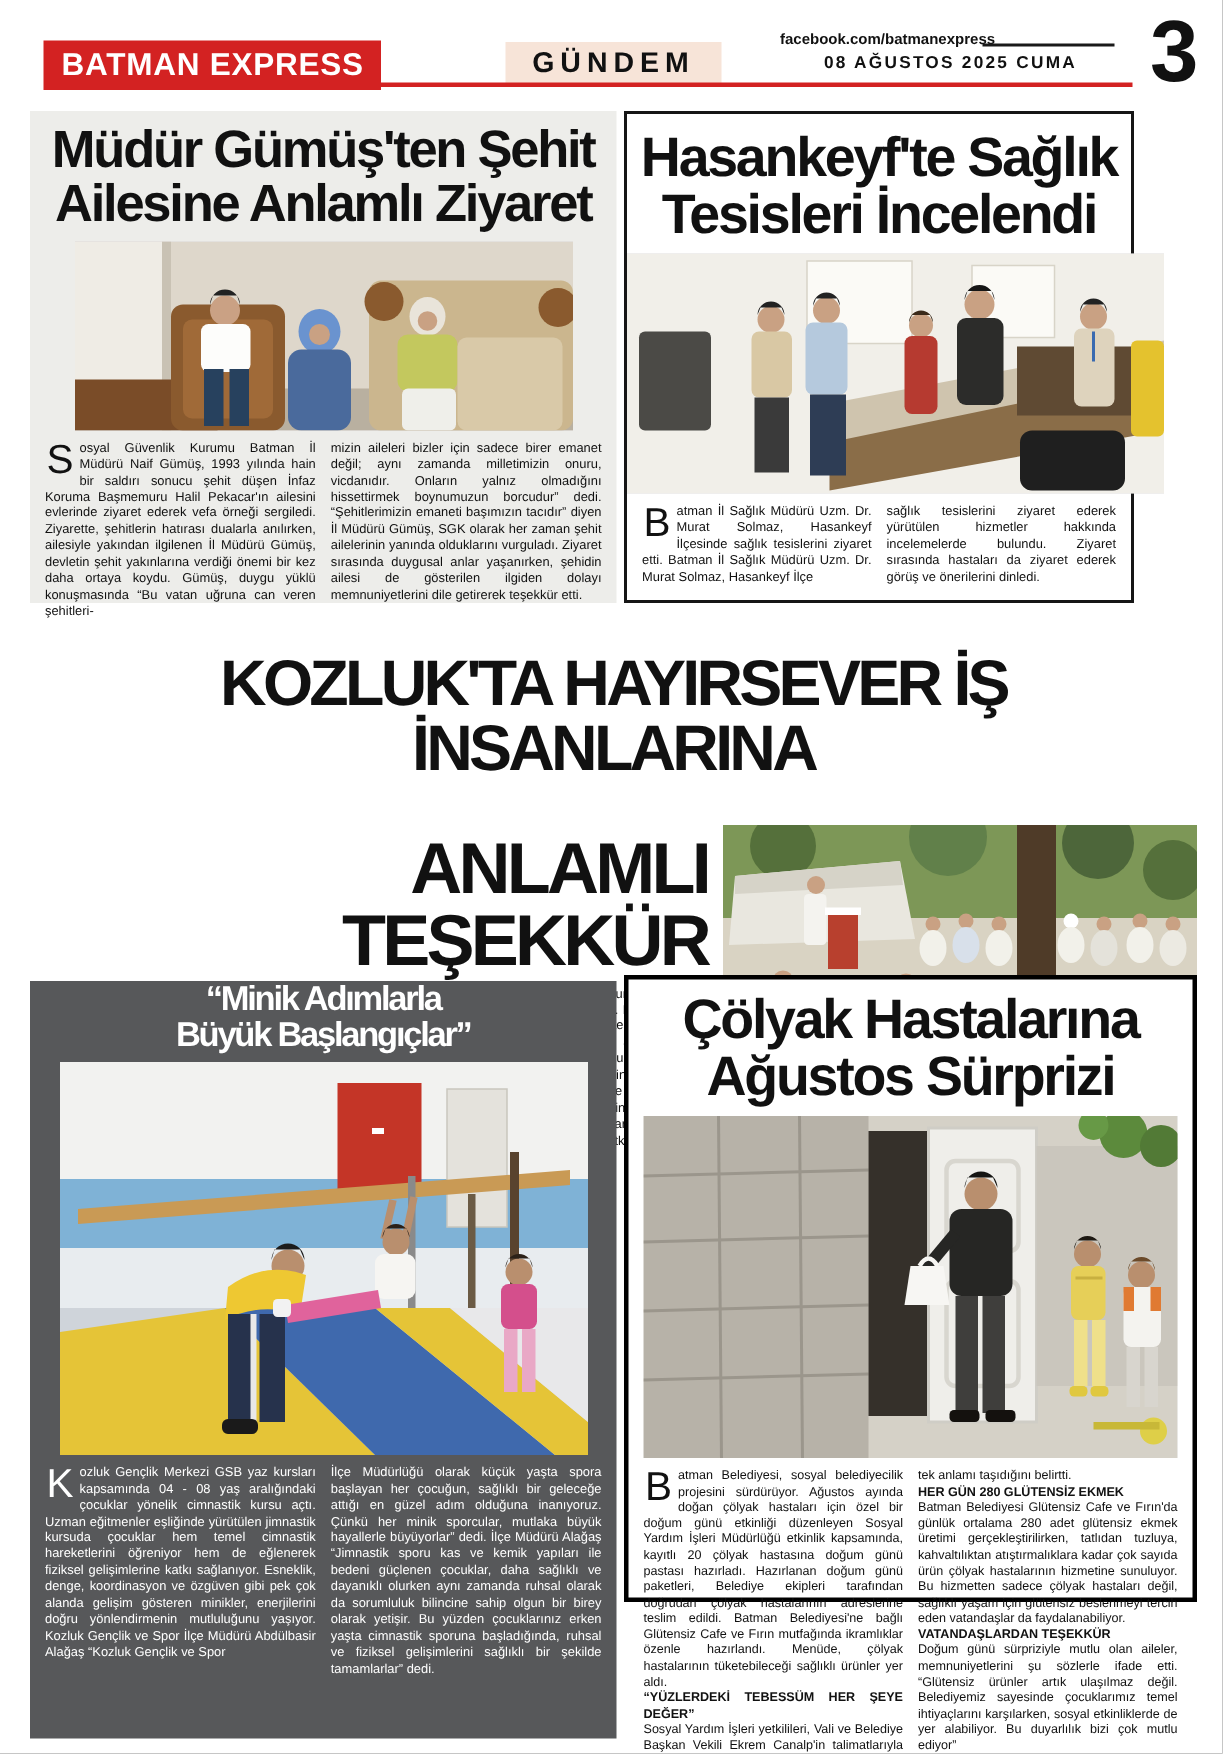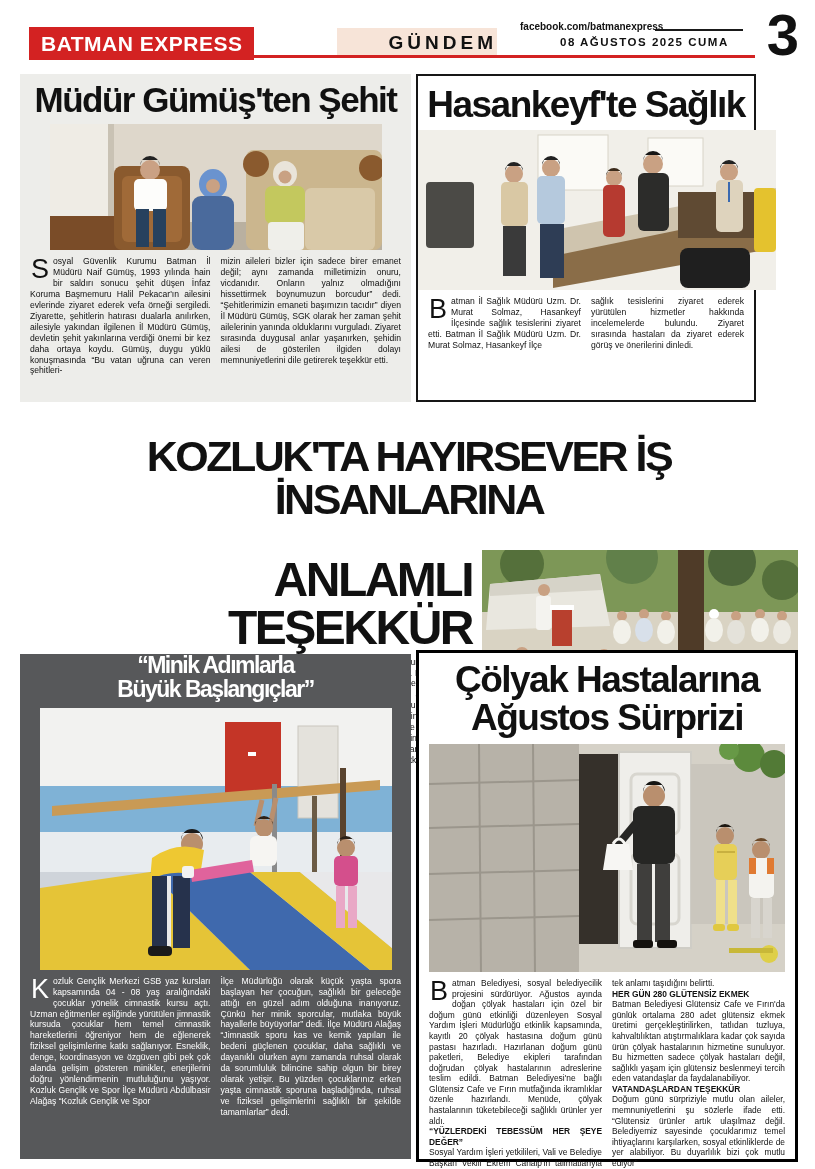--- a/index.html
+++ b/index.html
@@ -4,36 +4,36 @@
 <style>
   html,body { margin:0; padding:0; background:#9a9a9a; }
   .page { width:815px; height:1169px; background:#fff; position:relative; margin:0 auto;
           font-family:"Liberation Sans", sans-serif; overflow:hidden; color:#111; }
 
   
   .logo { position:absolute; left:29px; top:27px; background:#d32222; color:#fff;
           font-weight:900; font-size:21px; letter-spacing:.5px; padding:5px 12px 4px;
           text-transform:uppercase; }
   .section-badge { position:absolute; left:337px; top:28px; width:144px; height:29px;
-          background:#f7e4d8; text-align:right; font-weight:700; font-size:19px;
-          letter-spacing:4px; line-height:29px;padding-left:16px; }
+          background:#f7e4d8; text-align:center; font-weight:700; font-size:19px;
+          letter-spacing:4px; line-height:29px; }
   .fb-url { position:absolute; left:520px; top:21px; font-size:10px; font-weight:700; }
   .date-rule { position:absolute; left:655px; top:29px; width:88px; height:2px; background:#1a1a1a; }
-  .issue-date { position:absolute; left:560px; top:36px; width:186px; text-align:left;
+  .issue-date { position:absolute; left:532px; top:36px; width:186px; text-align:right;
           font-size:11.5px; font-weight:700; letter-spacing:1.5px; }
   .pageno { position:absolute; right:16px; top:6px; font-size:58px; font-weight:900; line-height:1; }
   .red-rule { position:absolute; left:213px; top:55px; width:542px; height:3px; background:#d32222; }
 
   
   .art { position:absolute; box-sizing:border-box; }
   .art1 { left:20px;  top:74px;  width:391px; height:328px; background:#ededea; }
   .art2 { left:416px; top:74px;  width:340px; height:328px; border:2px solid #161616; background:#fff; }
   .art3 { left:20px;  top:406px; width:778px; height:246px; }
   .art4 { left:20px;  top:654px; width:391px; height:505px; background:#57585a; color:#fff; }
-  .art5 { left:416px; top:650px; width:382px; height:512px; border:3px solid #000; background:#fff; }
+  .art5 { left:416px; top:650px; width:382px; height:418px; border:3px solid #000; background:#fff; }
 
   .h-a { font-weight:800; text-align:center; letter-spacing:-1.5px; line-height:1.04; margin:0 4px; }
   .art1 .h-a { font-size:35px; padding-top:8px; }
   .art2 .h-a { font-size:37px; padding-top:10px; }
   .art4 .h-a { font-size:23px; color:#fff; }
   .art5 .h-a { font-size:37px; padding-top:8px; }
   .kz-l1 { font-size:43px; font-weight:800; letter-spacing:-2.5px; line-height:1; text-align:center; }
   .kz-l2 { font-size:48px; font-weight:800; letter-spacing:-2.5px; line-height:1; text-align:right; margin-top:6px; }
 
   .ph { display:block; margin:6px auto 6px; background:#ddd; }
@@ -59,20 +59,21 @@
   <div class="section-badge">GÜNDEM</div>
   <div class="fb-url">facebook.com/batmanexpress</div>
   <div class="date-rule"></div>
   <div class="issue-date">08 AĞUSTOS 2025 CUMA</div>
   <div class="pageno">3</div>
   <div class="red-rule"></div>
 
   <section class="art art1">
     <h1 class="h-a">
       <span style="display:block">Müdür Gümüş'ten Şehit</span>
+      <span style="display:block">Ailesine Anlamlı Ziyaret</span>
     </h1>
     <svg class="ph" width="332" height="126" viewBox="0 0 332 126">
       <rect width="332" height="126" fill="#ded7cb"></rect>
       <rect x="0" y="0" width="58" height="126" fill="#efece5"></rect>
       <rect x="58" y="0" width="6" height="126" fill="#c9c2b4"></rect>
       <rect x="0" y="98" width="332" height="28" fill="#b9b0a0"></rect>
       <rect x="0" y="92" width="95" height="34" fill="#7a4c28"></rect>
       <rect x="196" y="26" width="136" height="100" rx="8" fill="#cbb68e"></rect>
       <circle cx="206" cy="40" r="13" fill="#8a5a2e"></circle>
       <circle cx="322" cy="44" r="13" fill="#8a5a2e"></circle>
@@ -98,20 +99,21 @@
       </div>
       <div class="col">
         <p>mizin aileleri bizler için sadece birer emanet değil; aynı zamanda milletimizin onuru, vicdanıdır. Onların yalnız olmadığını hissettirmek boynumuzun borcudur” dedi. “Şehitlerimizin emaneti başımızın tacıdır” diyen İl Müdürü Gümüş, SGK olarak her zaman şehit ailelerinin yanında olduklarını vurguladı. Ziyaret sırasında duygusal anlar yaşanırken, şehidin ailesi de gösterilen ilgiden dolayı memnuniyetlerini dile getirerek teşekkür etti.</p>
       </div>
     </div>
   </section>
 
   <section class="art art2">
     <h1 class="h-a">
       <span style="display:block">Hasankeyf'te Sağlık</span>
+      <span style="display:block">Tesisleri İncelendi</span>
     </h1>
     <svg class="ph" width="358" height="160" viewBox="0 0 358 160">
       <rect width="358" height="160" fill="#f1efe9"></rect>
       <rect x="120" y="5" width="70" height="55" fill="#fbfaf6" stroke="#d8d4c8"></rect>
       <rect x="230" y="8" width="55" height="48" fill="#fbfaf6" stroke="#d8d4c8"></rect>
       <rect x="8" y="52" width="48" height="66" rx="4" fill="#4b4a46"></rect>
       <polygon points="135,100 358,58 358,84 135,130" fill="#cfc4ae"></polygon>
       <polygon points="135,126 358,80 358,118 135,158" fill="#8a6d48"></polygon>
       <rect x="260" y="62" width="98" height="46" fill="#5f4a33"></rect>
       <rect x="262" y="118" width="70" height="40" rx="8" fill="#1f1f1f"></rect>

